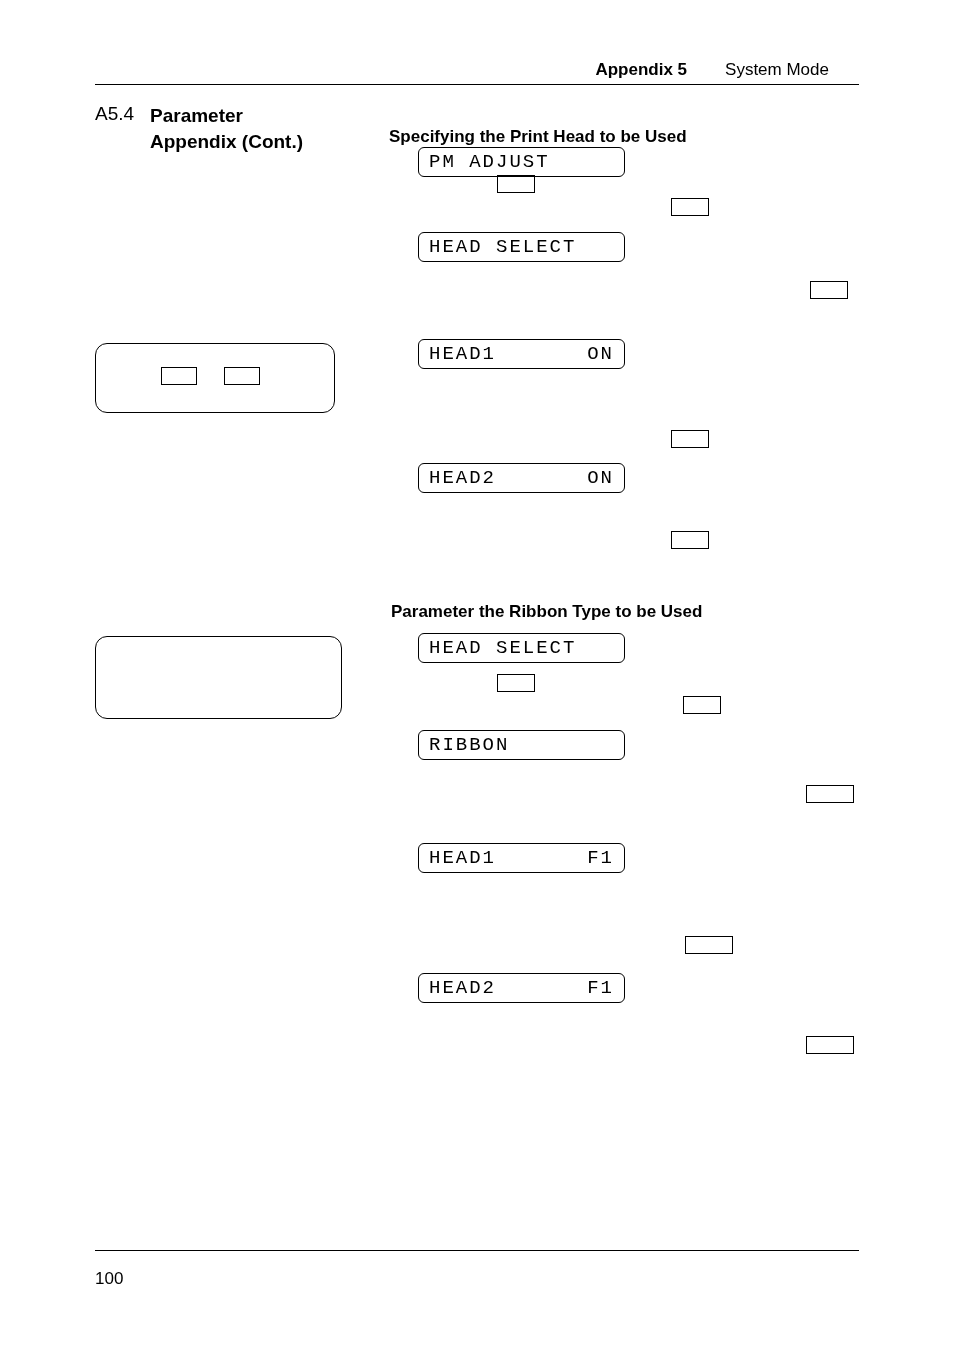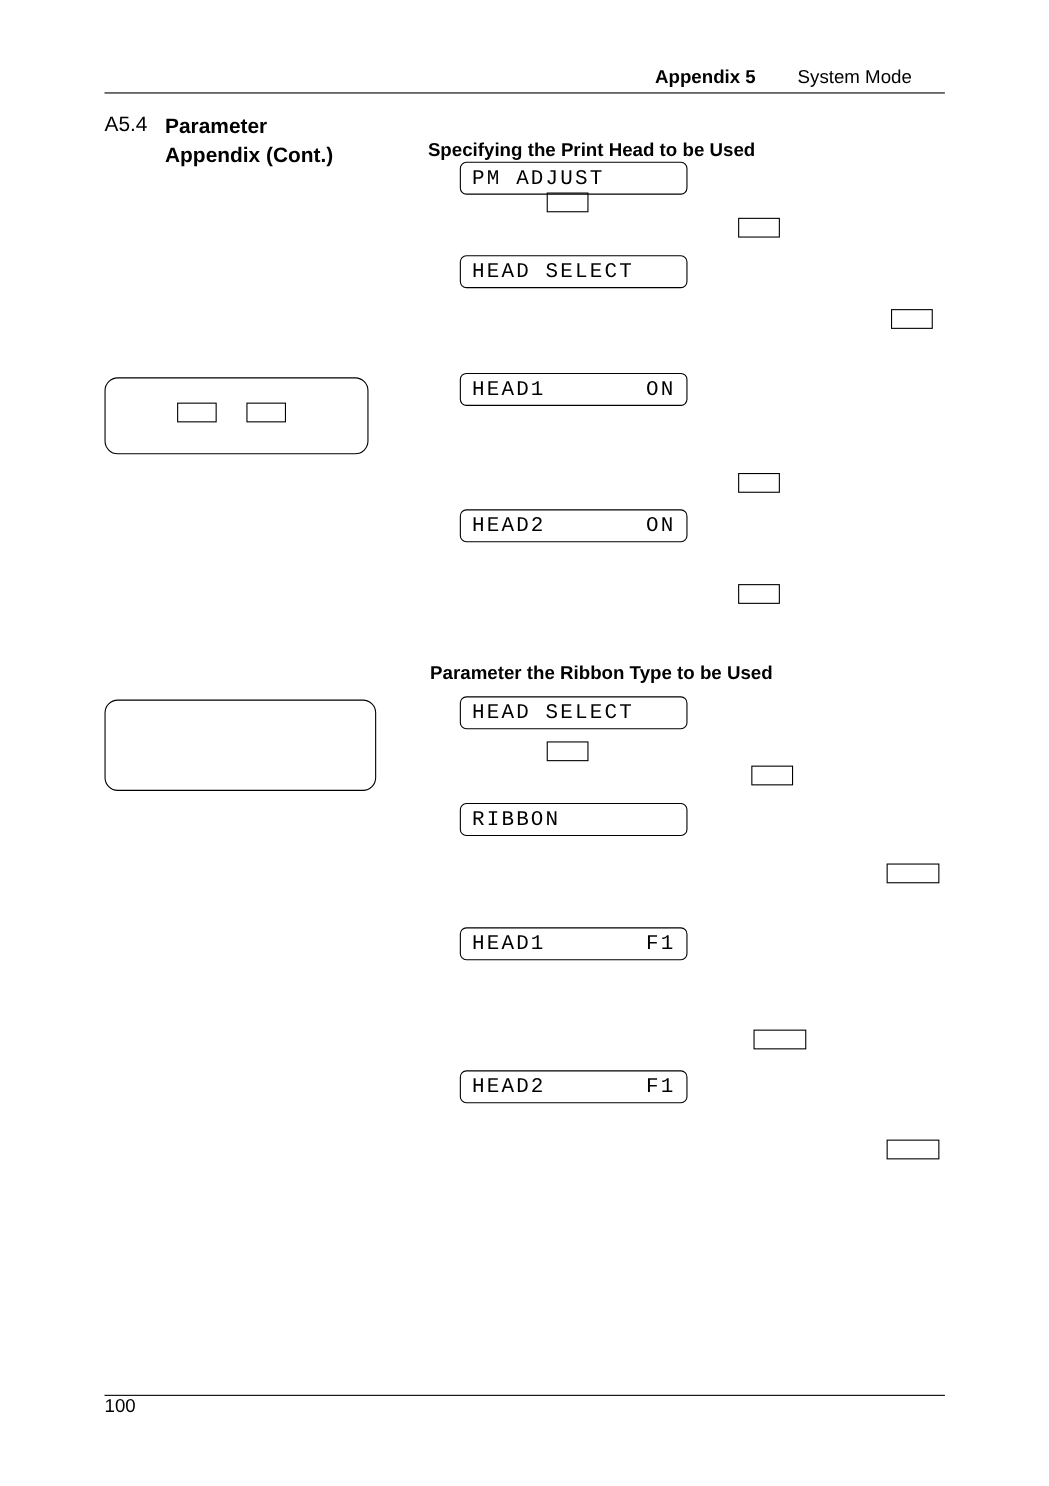--- a/index.html
+++ b/index.html
@@ -108,21 +108,21 @@
     }
     .small-key.wider {
       width: 48px;
     }
     .footer {
       position: absolute;
       bottom: 62px;
       left: 95px;
       right: 95px;
       border-top: 1px solid #000;
-      padding-top: 0;
+      padding-top: 18px;
       font-size: 17px;
     }
   </style>
 </head>
 <body>
 
 <div class="header-line">
   <span class="appendix">Appendix 5</span>
   <span class="sysmode">System Mode</span>
 </div>

